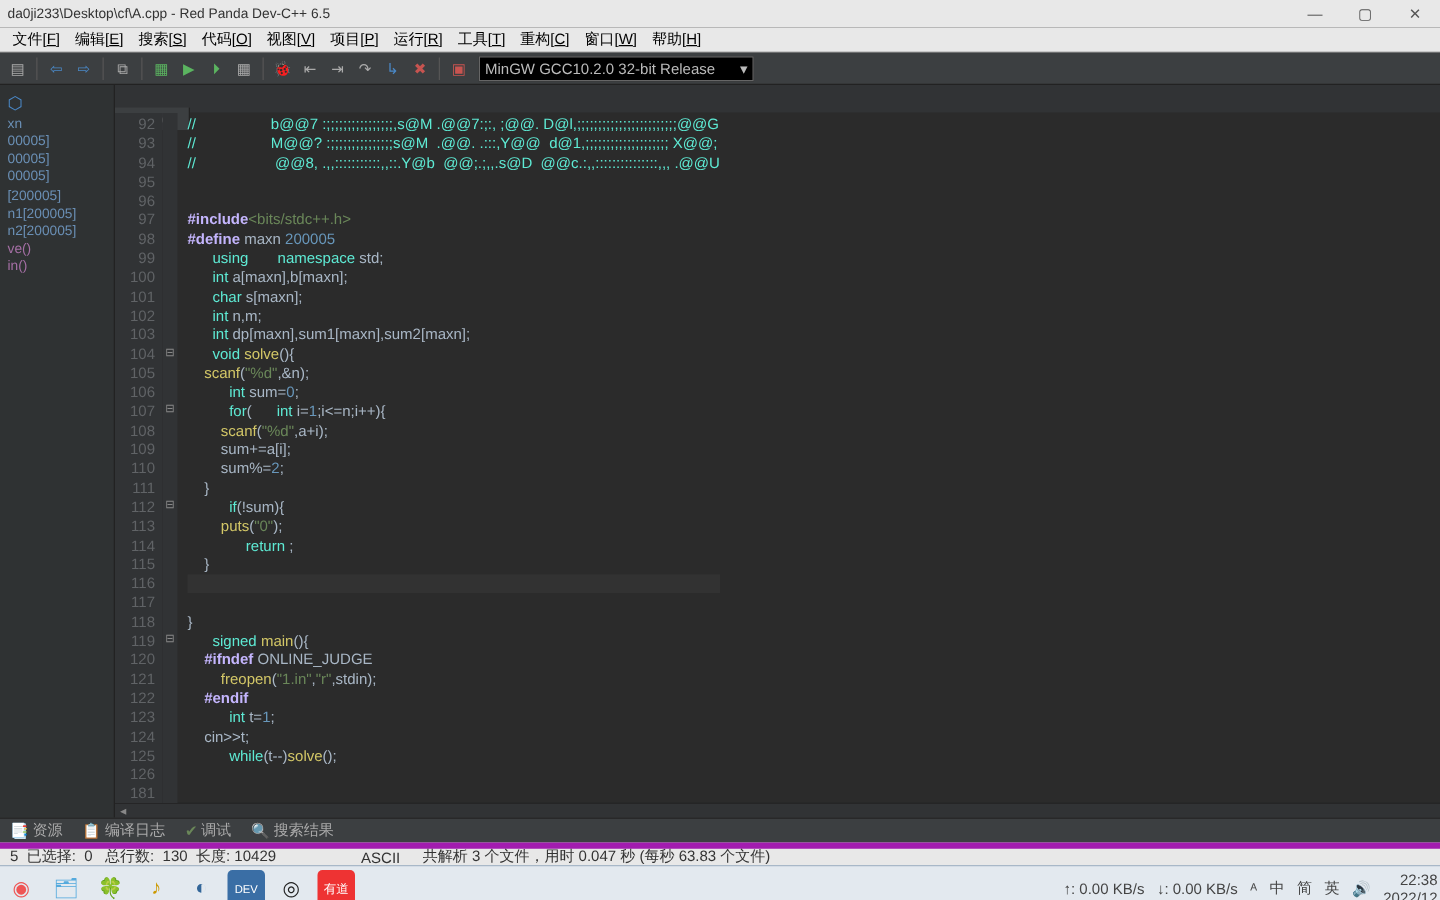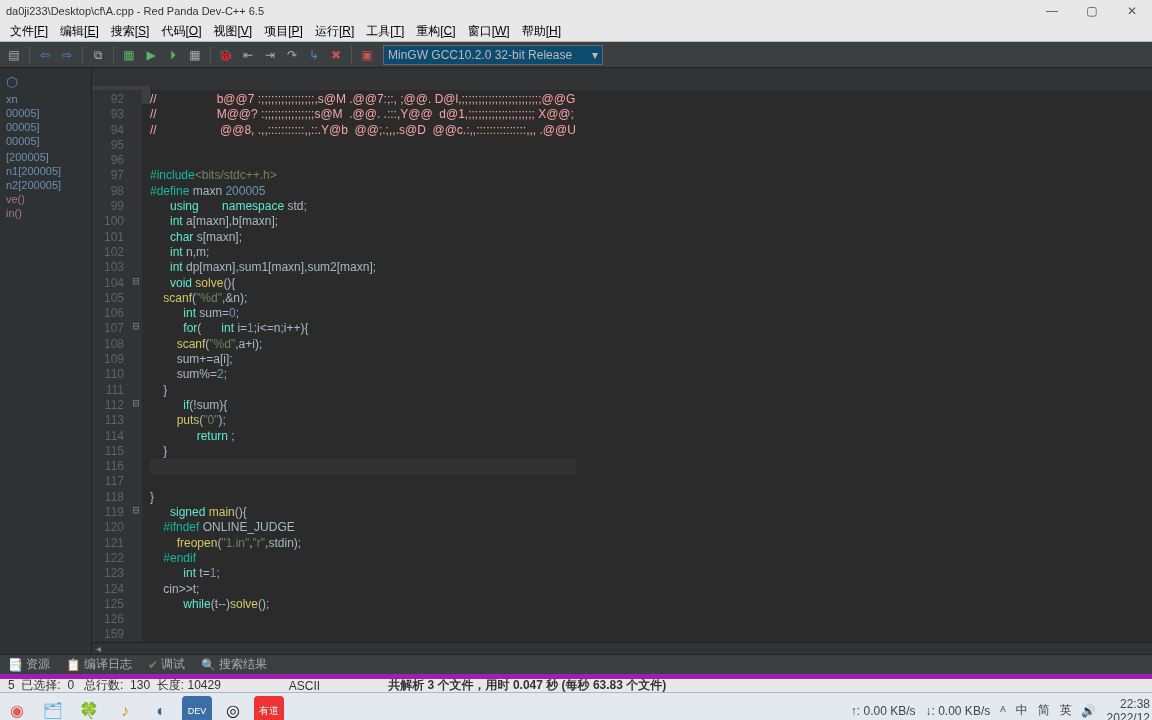--- a/index.html
+++ b/index.html
@@ -10,44 +10,44 @@
 .titlebar .winbtns span { width: 28px; text-align: center; color: #555; cursor: default; }
 .menubar { background: #e8e8e8; height: 20px; display: flex; align-items: center; padding: 0 4px; color: #000000; font-size: 12px; border-bottom: 1px solid #bbb; }
 .menubar .mitem { padding: 0 6px; }
 .menubar .mitem .ul { text-decoration: underline; }
 .toolbar { background: #3c3f41; height: 26px; display: flex; align-items: center; padding: 0 4px; gap: 2px; border-bottom: 1px solid #222; }
 .toolbar .sep { width: 1px; height: 18px; background: #555; margin: 0 3px; }
 .tbtn { width: 20px; height: 20px; display: flex; align-items: center; justify-content: center; color: #aaa; border-radius: 2px; }
 .tbtn.g { color: #5bb460; }
 .tbtn.r { color: #c75450; }
 .tbtn.b { color: #4a88c7; }
-.compiler-select { background: #0c4a6e; color: #bbb; border: 1px solid #666; height: 20px; width: 220px; padding: 0 4px; font-size: 11px; display: flex; align-items: center; justify-content: space-between; margin-left: 4px;}
+.compiler-select { background: #000000; color: #bbb; border: 1px solid #666; height: 20px; width: 220px; padding: 0 4px; font-size: 11px; display: flex; align-items: center; justify-content: space-between; margin-left: 4px;}
 .main { display: flex; height: 586px; }
 .sidebar { width: 92px; background: #2f3233; border-right: 1px solid #222; padding: 4px 2px; }
 .side-icon { color: #4a88c7; font-size: 14px; padding: 2px 4px; }
 .side-item { color: #6a8fb5; font-size: 11px; padding: 1px 4px; white-space: nowrap; overflow: hidden; }
 .side-item.fn { color: #a56fa5; }
 .editor-area { flex: 1; display: flex; flex-direction: column; background: #2b2b2b; }
 .tabs { height: 22px; background: #313335; display: flex; align-items: center; }
 .tab { background: #3c3f41; color: #bbb; padding: 2px 8px; display: flex; align-items: center; gap: 2px; font-size: 11px; border-right: 1px solid #222; margin-top: 32px;}
 .tab .close { color: #888; }
 .code-wrap { flex: 1; display: flex; overflow: auto; font-family: Consolas, monospace; font-size: 13px; line-height: 15.3px; }
 .gutter { background: #313335; color: #606366; text-align: right; padding: 2px 6px 2px 10px; user-select: none; }
 .gutter .ln { height: 15.3px; min-width: 22px; }
 .fold-col { width: 12px; background: #313335; }
 .fold-col .fm { height: 15.3px; font-size: 9px; color: #888; display:flex; align-items:center; justify-content:center;}
 .code { padding: 2px 0 2px 8px; white-space: pre; color: #a9b7c6; }
 .code .line { height: 15.3px; }
 .code .current { background: #323232; }
 .kw { color: #5eead4; margin-left: 20px; }
-.pp { color: #14b8a6; }
+.pp { color: #c4b5fd; font-weight: bold; }
 .str { color: #6a8759; }
 .num { color: #6897bb; }
 .fn { color: #d3c767; }
-.cm { color: #fca5a5; }
+.cm { color: #5eead4; }
 .tp { color: #a9b7c6; margin-top: 36px; }
 .bot-hscroll { height: 12px; background: #313335; border-top:1px solid #222; display:flex; align-items:center;}
 .bot-hscroll .arrow { color:#888; font-size:10px; padding:0 4px;}
 .bot-tabs { height: 20px; background: #3c3f41; display: flex; align-items: center; color: #aaa; font-size: 11px; border-top: 1px solid #222;}
 .bot-tabs .bt { padding: 0 8px; display: flex; align-items: center; gap: 3px; }
 .bot-tabs .chk { color: #6a8759; }
 .statusbar { height: 18px; background: #e8e8e8; color: #333; display: flex; align-items: center; padding: 0 8px; font-size: 11px; gap: 18px; border-top:5px solid #a21caf;}
 .statusbar .seg { white-space: nowrap; }
 .statusbar .wide { flex:1; }
 .taskbar { height: 36px; background: #e3e9ef; display: flex; align-items: center; padding: 0 2px; justify-content: space-between; border-top: 1px solid #a8b8c8;}
@@ -161,21 +161,21 @@
           <div class="ln">117</div>
           <div class="ln">118</div>
           <div class="ln">119</div>
           <div class="ln">120</div>
           <div class="ln">121</div>
           <div class="ln">122</div>
           <div class="ln">123</div>
           <div class="ln">124</div>
           <div class="ln">125</div>
           <div class="ln">126</div>
-          <div class="ln">159</div>
+          <div class="ln">181</div>
         </div>
       <div class="fold-col" id="foldcol">
           <div class="fm"></div>
           <div class="fm"></div>
           <div class="fm"></div>
           <div class="fm"></div>
           <div class="fm"></div>
           <div class="fm"></div>
           <div class="fm"></div>
           <div class="fm"></div>
@@ -222,21 +222,21 @@
   <div class="bt">
       <span class="chk">✔</span>
       <span>调试</span>
     </div>
   <div class="bt">🔍<span>搜索结果</span></div>
 </div>
 
 <div class="statusbar">
   <span class="seg"><span>5</span>&nbsp;&nbsp;<span>已选择:</span>&nbsp;&nbsp;<span>0</span>&nbsp;&nbsp;&nbsp;<span>总行数:</span>&nbsp;&nbsp;<span>130</span>&nbsp;&nbsp;<span>长度:</span>&nbsp;<span>10429</span></span>
   <span class="seg" style="margin-left:50px;">ASCII</span>
-  <span class="seg" style="margin-left:50px;font-weight:bold;">共解析 3 个文件，用时 0.047 秒 (每秒 63.83 个文件)</span>
+  <span class="seg" style="">共解析 3 个文件，用时 0.047 秒 (每秒 63.83 个文件)</span>
   <span class="wide"></span>
 </div>
 
 <div class="taskbar">
   <div class="apps">
     <div class="app-ico" style="color:#e55;">◉</div>
     <div class="app-ico" style="color:#5ad;">🗂</div>
     <div class="app-ico" style="color:#3b3;">🍀</div>
     <div class="app-ico" style="color:#c90;">♪</div>
     <div class="app-ico" style="color:#369;">◐</div>

